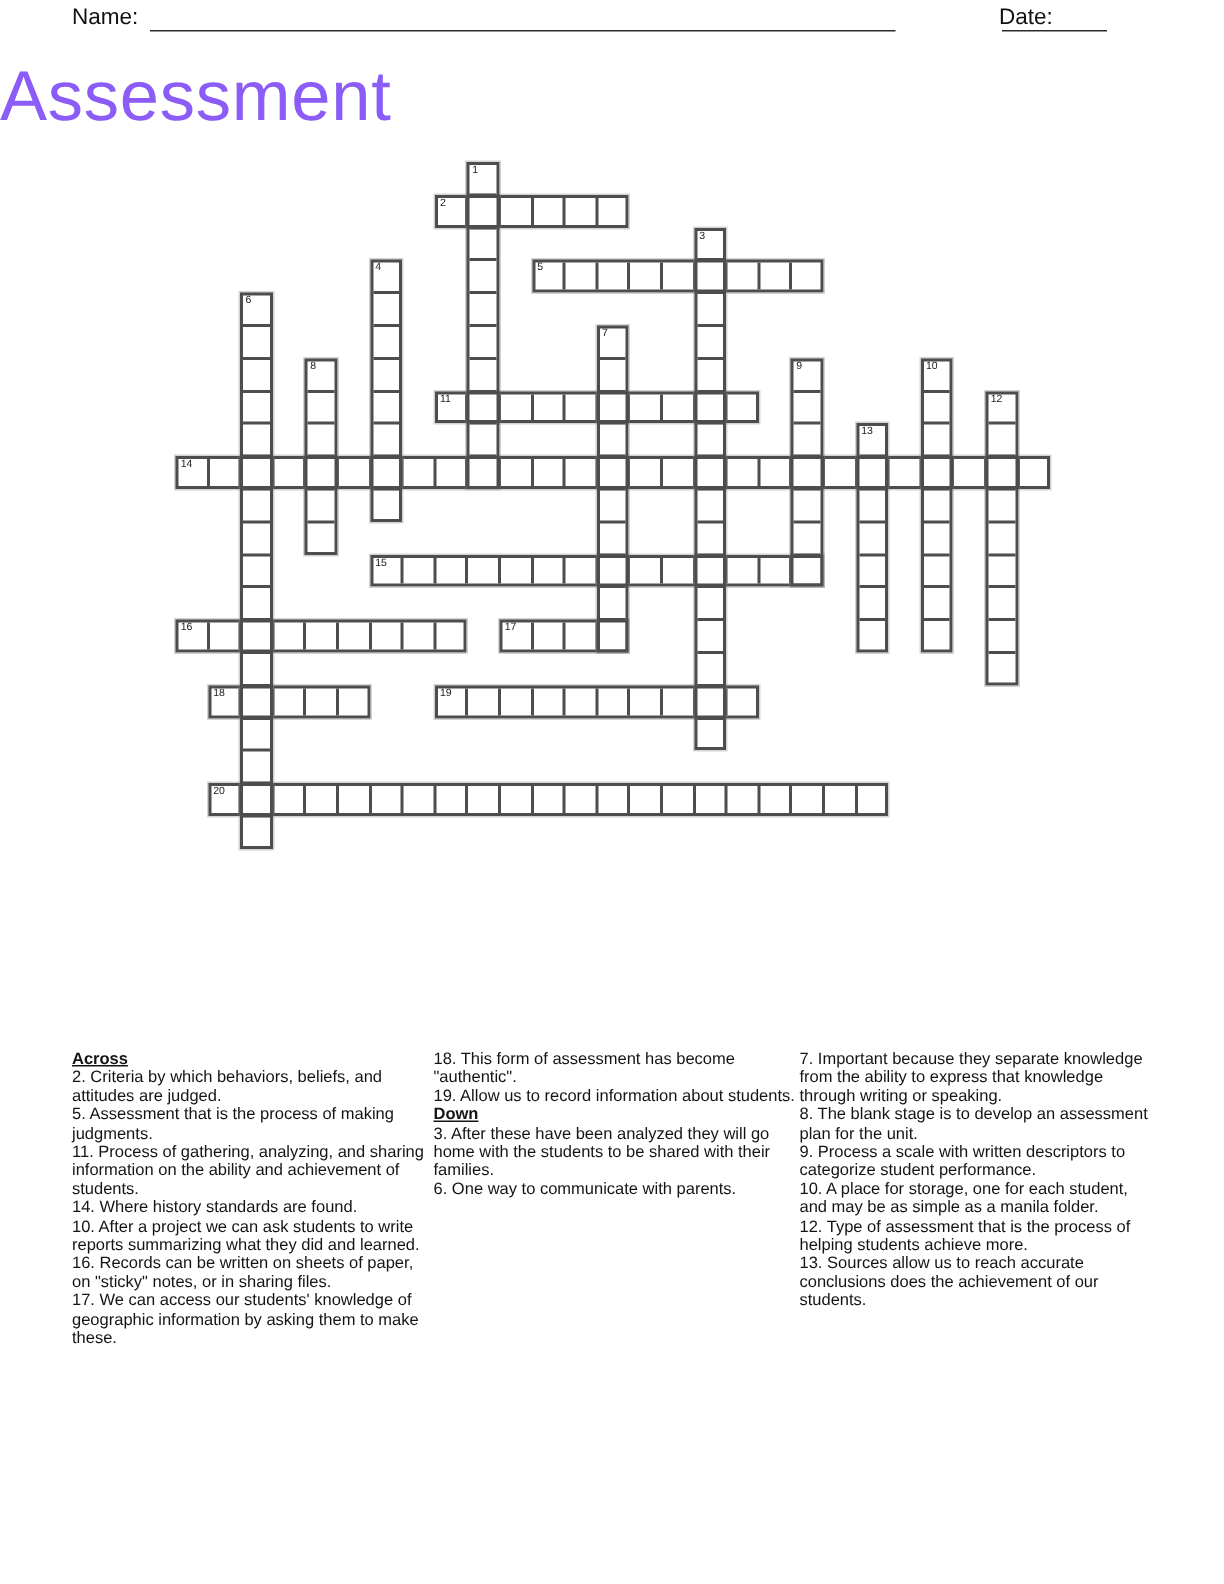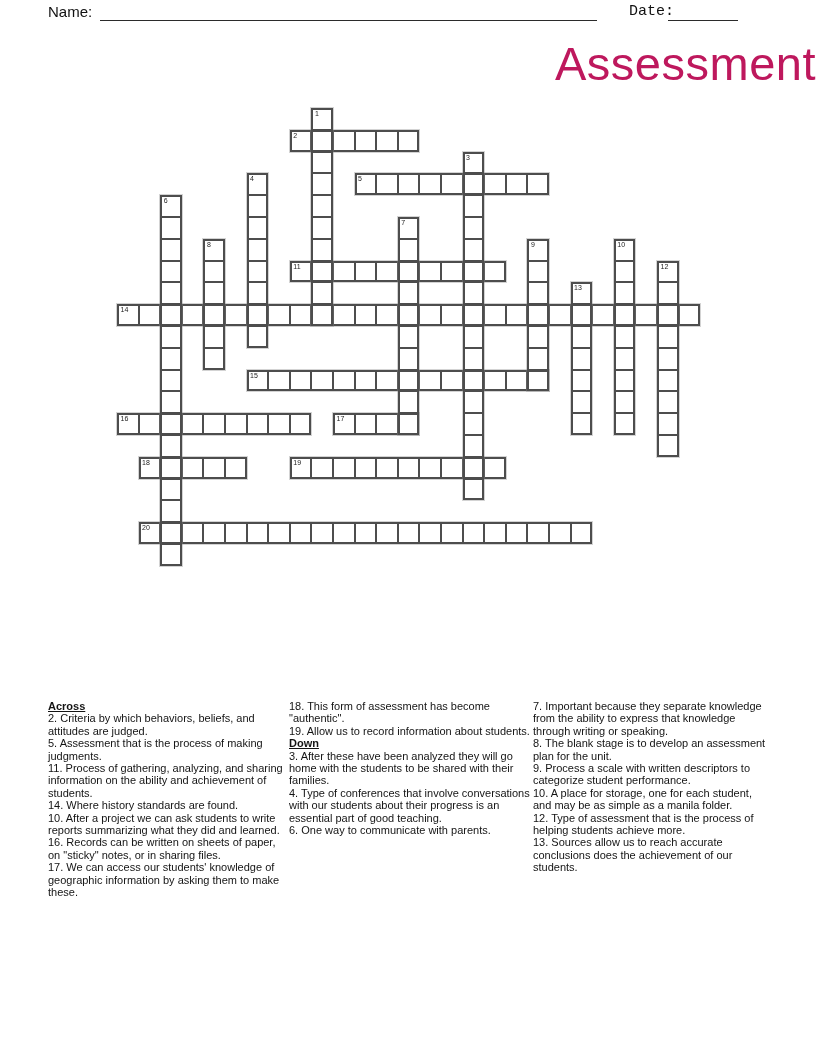--- a/index.html
+++ b/index.html
@@ -5,22 +5,22 @@
   html,body{margin:0;padding:0;background:#ffffff;}
   body{width:816px;height:1056px;position:relative;overflow:hidden;
        font-family:"Liberation Sans","DejaVu Sans",sans-serif;color:#1a1a1a;}
   .page{position:absolute;inset:0;background:#fff;}
 
   
   .hdr-label{position:absolute;font-size:15px;color:#111;}
   .fill-line{position:absolute;border-top:1.6px solid #2b2b2b;height:0;}
 
   
-  .title{position:absolute;left:0;right:0;top:36px;text-align:right;
-         font-size:47px;font-weight:400;letter-spacing:.5px;color:#be185d;margin-left:40px;}
+  .title{position:absolute;left:0;right:0;top:36px;text-align:left;
+         font-size:47px;font-weight:400;letter-spacing:.5px;color:#8b5cf6;}
 
   
   #grid{position:absolute;}
   .word{position:absolute;box-sizing:border-box;border:2px solid #4d4d4d;
         box-shadow:0 0 0 1px rgba(130,130,130,.35);background:transparent;}
   .div-v{position:absolute;top:0;bottom:0;width:2px;background:#4d4d4d;}
   .div-h{position:absolute;left:0;right:0;height:2px;background:#4d4d4d;}
   .cellnum{position:absolute;top:0;left:1.5px;font-size:7px;line-height:8px;
            color:#222;font-weight:400;}
 
@@ -31,21 +31,21 @@
   .clue-header{margin:0;font-weight:700;text-decoration:underline;}
 </style>
 </head>
 <body>
 
 <div class="page">
 
   <span class="hdr-label" style="left:48px;top:3px;">Name:</span>
   <div class="fill-line" style="left:100px;top:20px;width:497px;"></div>
 
-  <span class="hdr-label" style="left:629px;top:3px;font-family:Liberation Mono, monospace;">Date:</span>
+  <span class="hdr-label" style="left:666px;top:3px;">Date:</span>
   <div class="fill-line" style="left:668px;top:20px;width:70px;"></div>
 
   <div class="title">Assessment</div>
 
   <div id="grid" style="left: 117px; top: 108px; width: 583.2px; height: 457.8px;">
       <div class="word" style="left: 172.8px; top: 21.8px; width: 129.6px; height: 21.8px;">
         <div class="div-v" style="left: 18.6px;"></div>
         <div class="div-v" style="left: 40.2px;"></div>
         <div class="div-v" style="left: 61.8px;"></div>
         <div class="div-v" style="left: 83.4px;"></div>
@@ -308,21 +308,20 @@
       <p class="clue"><b>14.</b><span> Where history standards are found.</span></p>
       <p class="clue"><b>10.</b><span> After a project we can ask students to write reports summarizing what they did and learned.</span></p>
       <p class="clue"><b>16.</b><span> Records can be written on sheets of paper, on "sticky" notes, or in sharing files.</span></p>
       <p class="clue"><b>17.</b><span> We can access our students' knowledge of geographic information by asking them to make these.</span></p>
     </div>
   <div class="clue-col" id="clue-col-2" style="left:289px;width:241px;">
       <p class="clue"><b>18.</b><span> This form of assessment has become "authentic".</span></p>
       <p class="clue"><b>19.</b><span> Allow us to record information about students.</span></p>
       <p class="clue-header">Down</p>
       <p class="clue"><b>3.</b><span> After these have been analyzed they will go home with the students to be shared with their families.</span></p>
-      <p class="clue"><b>4.</b><span> Type of conferences that involve conversations with our students about their progress is an essential part of good teaching.</span></p>
       <p class="clue"><b>6.</b><span> One way to communicate with parents.</span></p>
     </div>
   <div class="clue-col" id="clue-col-3" style="left:533px;width:236px;">
       <p class="clue"><b>7.</b><span> Important because they separate knowledge from the ability to express that knowledge through writing or speaking.</span></p>
       <p class="clue"><b>8.</b><span> The blank stage is to develop an assessment plan for the unit.</span></p>
       <p class="clue"><b>9.</b><span> Process a scale with written descriptors to categorize student performance.</span></p>
       <p class="clue"><b>10.</b><span> A place for storage, one for each student, and may be as simple as a manila folder.</span></p>
       <p class="clue"><b>12.</b><span> Type of assessment that is the process of helping students achieve more.</span></p>
       <p class="clue"><b>13.</b><span> Sources allow us to reach accurate conclusions does the achievement of our students.</span></p>
     </div>

